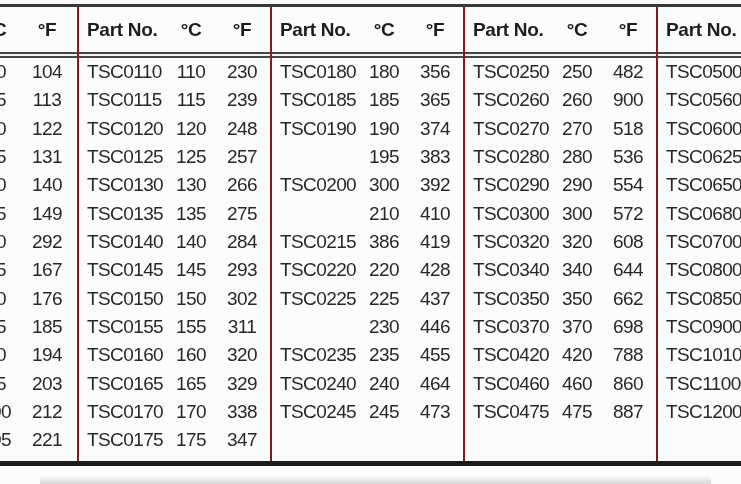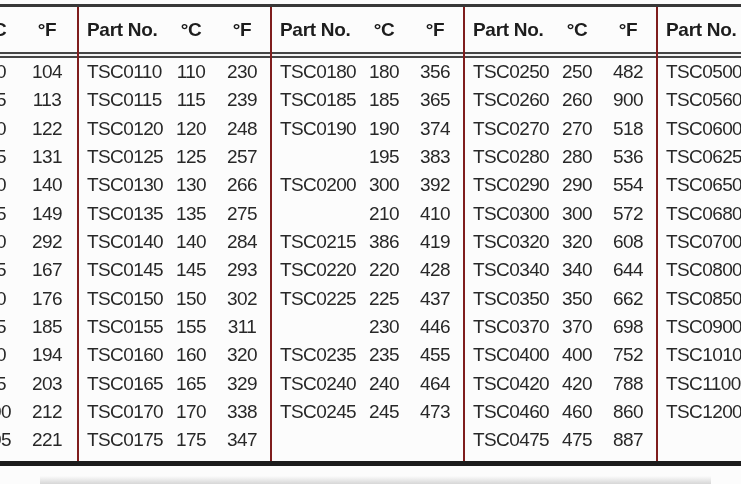--- a/index.html
+++ b/index.html
@@ -359,25 +359,20 @@
     <span class="cell part">TSC0350</span>
     <span class="cell c">350</span>
     <span class="cell f">662</span>
   </div>
           <div class="row">
     <span class="cell part">TSC0370</span>
     <span class="cell c">370</span>
     <span class="cell f">698</span>
   </div>
           <div class="row">
-    <span class="cell part">TSC0400</span>
-    <span class="cell c">400</span>
-    <span class="cell f">752</span>
-  </div>
-          <div class="row">
     <span class="cell part">TSC0420</span>
     <span class="cell c">420</span>
     <span class="cell f">788</span>
   </div>
           <div class="row">
     <span class="cell part">TSC0460</span>
     <span class="cell c">460</span>
     <span class="cell f">860</span>
   </div>
           <div class="row">

